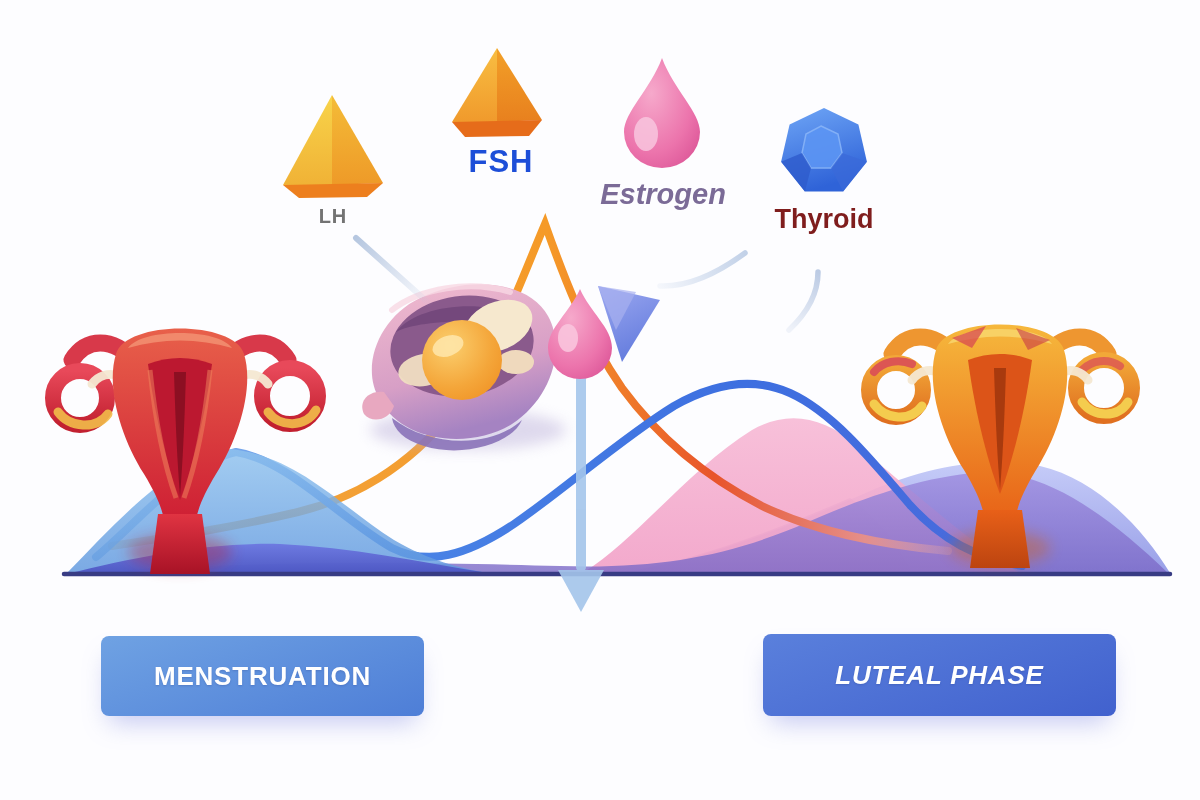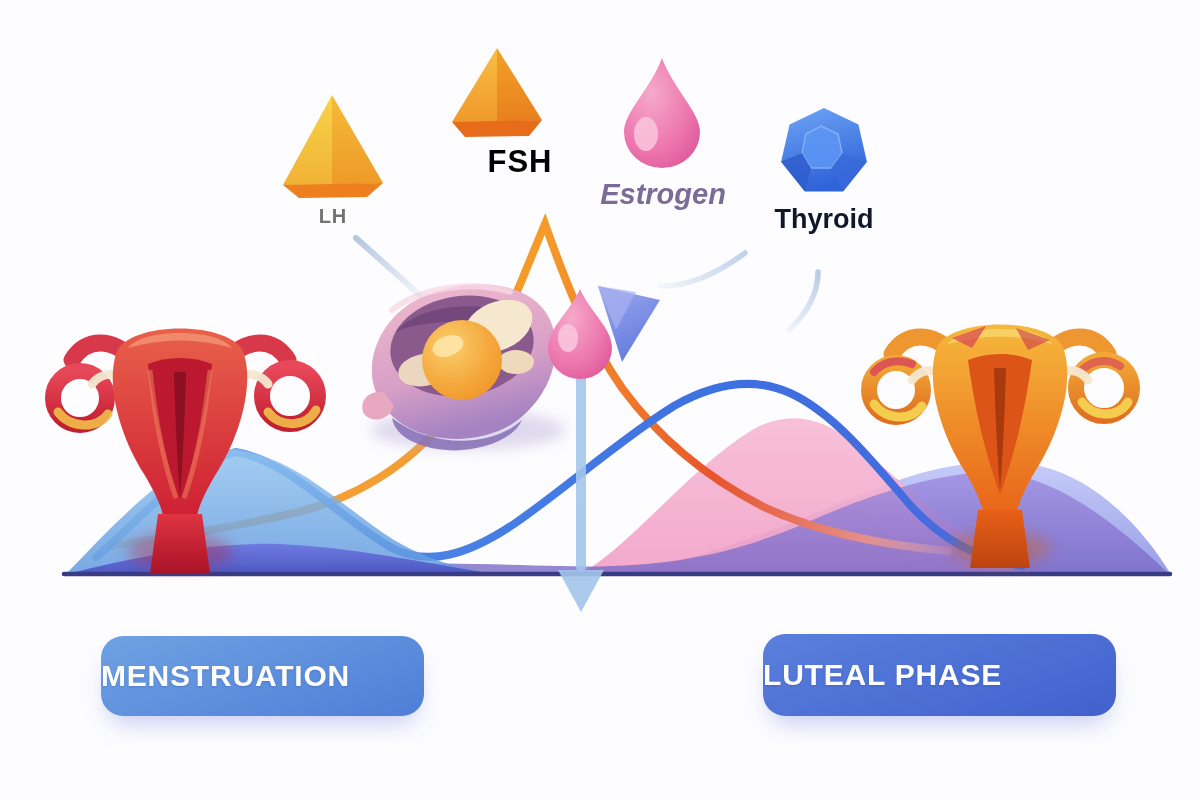--- a/index.html
+++ b/index.html
@@ -3,34 +3,34 @@
 <meta charset="utf-8">
 <style>
   html,body{margin:0;padding:0;background:#fff;}
   .stage{
     position:relative;width:1200px;height:800px;background:#FDFDFF;overflow:hidden;
     font-family:"Liberation Sans",sans-serif;
   }
   .scene{position:absolute;left:0;top:0;}
   .lbl{position:absolute;text-align:center;font-weight:700;}
   .lbl-lh{left:273px;top:205px;width:120px;font-size:20px;color:#737373;letter-spacing:1px;}
-  .lbl-fsh{left:450px;top:144px;width:140px;font-size:31px;color:#000000;letter-spacing:1px;}
+  .lbl-fsh{left:431px;top:144px;width:140px;font-size:31px;color:#1d4ed8;letter-spacing:1px;}
   .lbl-estrogen{left:578px;top:178px;width:170px;font-size:29px;font-weight:600;color:#7B6B97;font-style:italic;}
-  .lbl-thyroid{left:714px;top:206px;width:220px;font-size:27px;line-height:26px;color:#0f172a;}
+  .lbl-thyroid{left:714px;top:206px;width:220px;font-size:27px;line-height:26px;color:#7f1d1d;}
   .lbl-thyroid span{display:block;}
   .pill{
-    position:absolute;display:flex;align-items:center;justify-content:flex-start;
-    color:#fff;font-weight:700;font-size:30px;letter-spacing:.8px;border-radius:22px;
+    position:absolute;display:flex;align-items:center;justify-content:center;
+    color:#fff;font-weight:700;font-size:26px;letter-spacing:.8px;border-radius:8px;
     text-shadow:0 1px 2px rgba(40,60,130,.25);
     box-shadow:0 14px 26px -8px rgba(110,120,220,.40);
     cursor:default;
   }
   .pill-menstruation{left:101px;top:636px;width:323px;height:80px;background:linear-gradient(160deg,#6FA2E3,#4E7ED7);}
   .pill-ovulation{left:446px;top:636px;width:294px;height:78px;background:linear-gradient(160deg,#7FB2E8,#5E96DD);}
-  .pill-luteal{left:763px;top:634px;width:353px;height:82px;background:linear-gradient(160deg,#5A80DC,#4161CE);}
+  .pill-luteal{left:763px;top:634px;width:353px;height:82px;background:linear-gradient(160deg,#5A80DC,#4161CE);font-style:italic;}
 </style>
 </head>
 <body>
 
 <div class="stage">
 
   <svg class="scene" width="1200" height="800" viewBox="0 0 1200 800">
     <defs>
       <filter id="soft" x="-60%" y="-60%" width="220%" height="220%">
           <feGaussianBlur stdDeviation="7"></feGaussianBlur>

